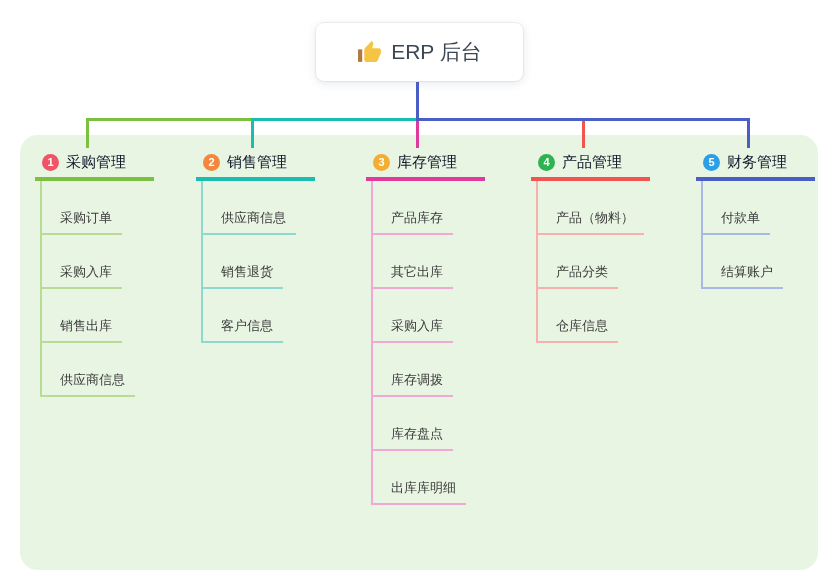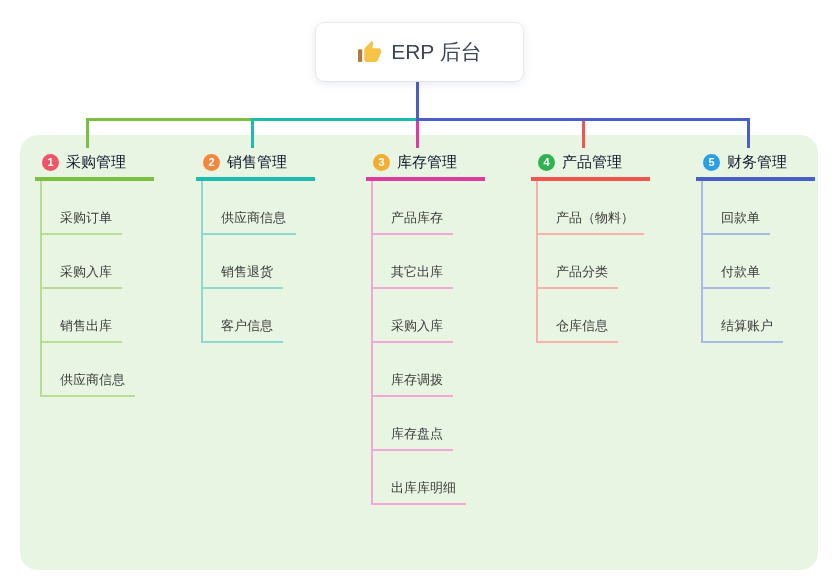--- a/index.html
+++ b/index.html
@@ -122,19 +122,18 @@
       <div class="child">仓库信息</div>
     </div>
   </div>
 
   <div class="branch b5" style="--c: #4a5fc6; --lc: #a7b9e6; --bc: #2b9fe3;">
     <div class="bheader">
       <span class="badge">5</span>
       <span class="blabel">财务管理</span>
     </div>
     <div class="children">
-      <div class="child">回款单</div>
       <div class="child">付款单</div>
       <div class="child">结算账户</div>
     </div>
   </div>
 
 </div>
 
 </body></html>

